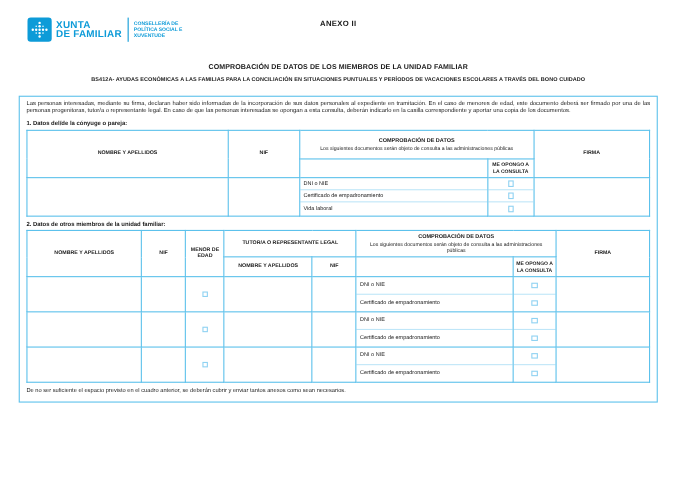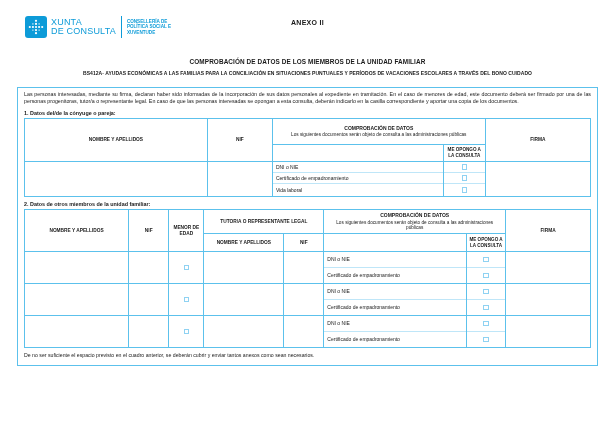--- a/index.html
+++ b/index.html
@@ -13,21 +13,21 @@
   }
   .page { position:relative; width:615px; height:439px; background:#fff; }
 
   
   .brand { position:absolute; left:25px; top:16px; display:flex; align-items:center; }
   .logo-mark {
     width:22px; height:22px; background:#0d9bd8; border-radius:3px;
     display:flex; align-items:center; justify-content:center; flex:0 0 auto;
   }
   .brand-name {
-    color:#0d9bd8; font-weight:normal; font-size:9px; line-height:9.5px;
+    color:#0d9bd8; font-weight:bold; font-size:9px; line-height:9.5px;
     letter-spacing:0.2px; margin-left:4px; white-space:nowrap;
   }
   .brand-divider { width:1px; height:22px; background:#0d9bd8; margin:0 5px; }
   .brand-dept {
     color:#0d9bd8; font-size:4.6px; line-height:5.6px; font-weight:bold;
     width:46px; text-transform:uppercase;
   }
   .annex {
     position:absolute; top:19px; left:0; right:0; text-align:center;
     font-size:7px; font-weight:bold; letter-spacing:0.3px;
@@ -97,21 +97,21 @@
           <circle cx="14.2" cy="8" r="1.1"></circle>
           <circle cx="4.9" cy="4.9" r="0.7"></circle>
           <circle cx="11.1" cy="4.9" r="0.7"></circle>
           <circle cx="4.9" cy="11.1" r="0.7"></circle>
           <circle cx="11.1" cy="11.1" r="0.7"></circle>
         </g>
       </svg>
     </div>
     <div class="brand-name">
       <div>XUNTA</div>
-      <div>DE CONSULTA</div>
+      <div>DE FAMILIAR</div>
     </div>
     <div class="brand-divider"></div>
     <div class="brand-dept">CONSELLERÍA DE POLÍTICA SOCIAL E XUVENTUDE</div>
   </div>
 
   <div class="annex">ANEXO II</div>
 
   <div class="title-wrap">
     <div class="doc-title">COMPROBACIÓN DE DATOS DE LOS MIEMBROS DE LA UNIDAD FAMILIAR</div>
     <div class="doc-subtitle">BS412A- AYUDAS ECONÓMICAS A LAS FAMILIAS PARA LA CONCILIACIÓN EN SITUACIONES PUNTUALES Y PERÍODOS DE VACACIONES ESCOLARES A TRAVÉS DEL BONO CUIDADO</div>

